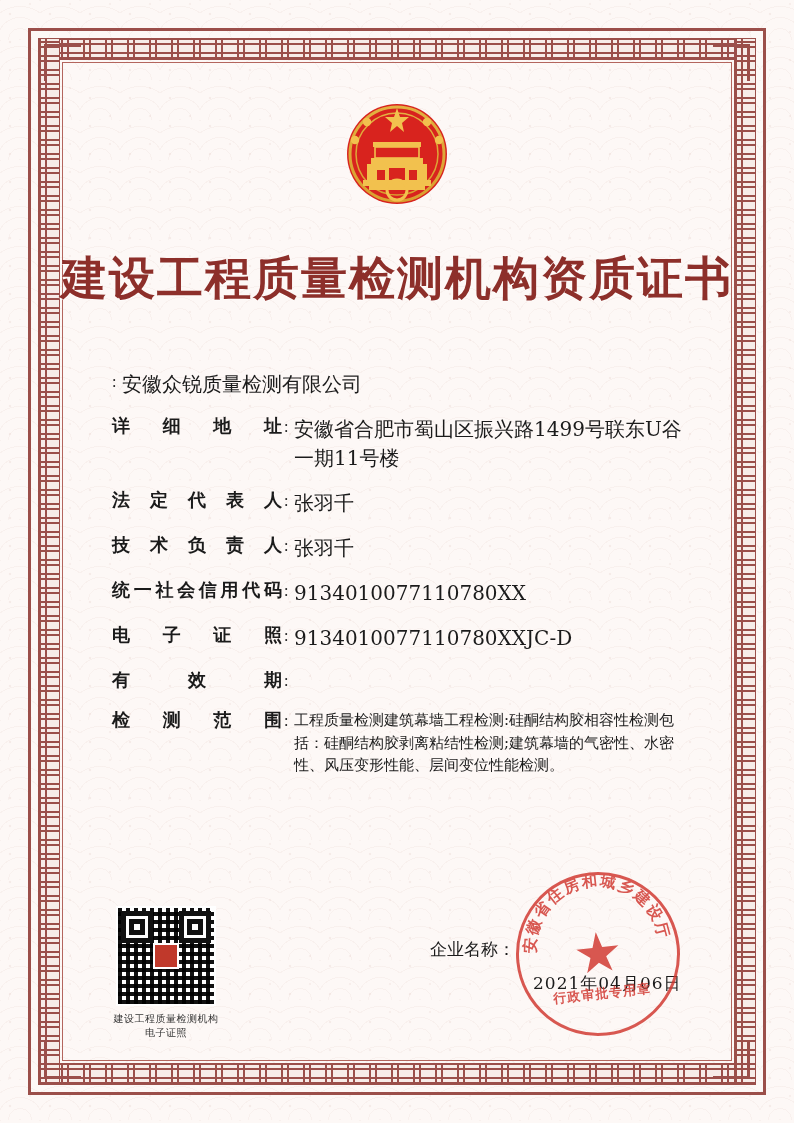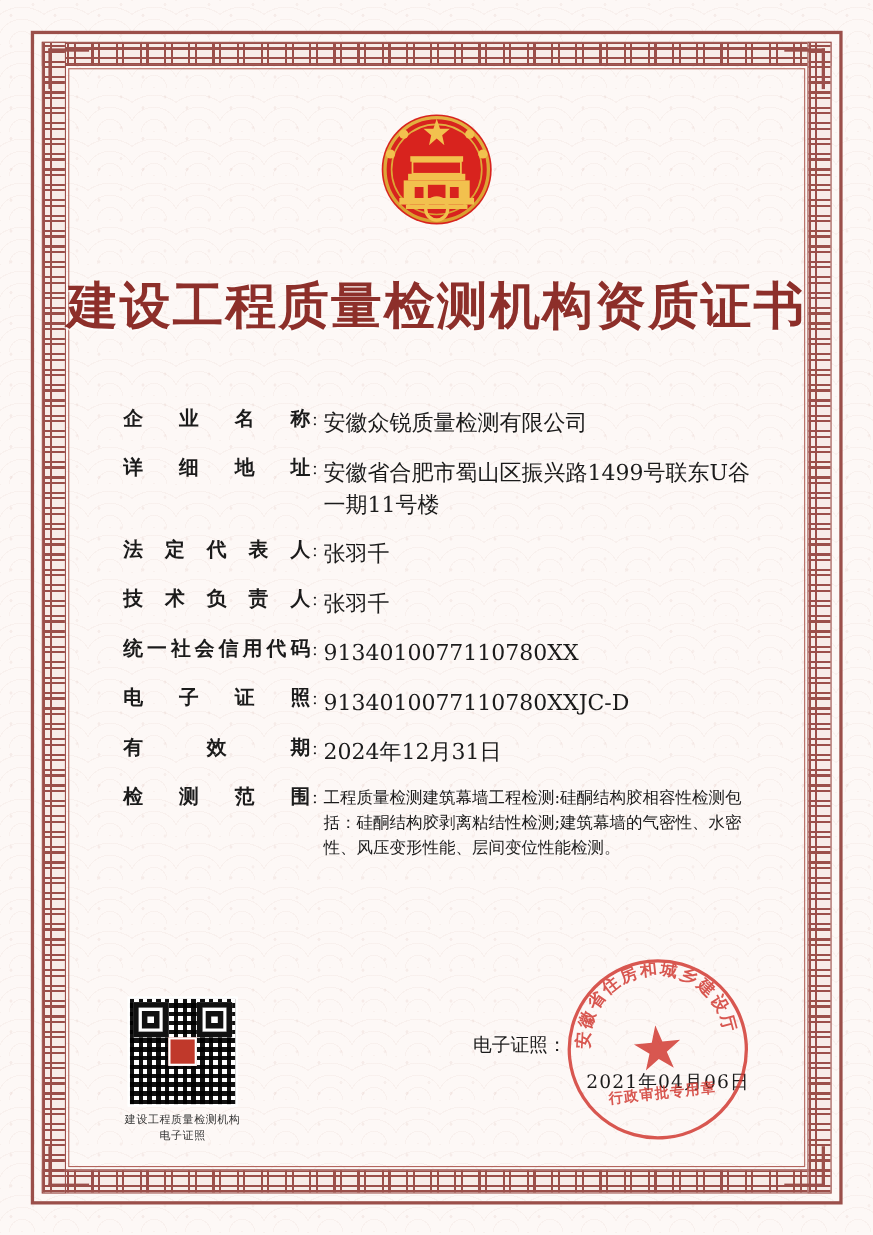--- a/index.html
+++ b/index.html
@@ -296,21 +296,20 @@
         <circle cx="66" cy="98" r="10" fill="none" stroke="#f2c14e" stroke-width="3"></circle>
       </svg>
     </div>
   </div>
 
   <div class="title">建设工程质量检测机构资质证书</div>
 
   <div class="fields">
 
     <div class="field-row">
-      <div class="field-label">企业名称</div>
       <div class="field-colon">:</div>
       <div class="field-value">安徽众锐质量检测有限公司</div>
     </div>
 
     <div class="field-row">
       <div class="field-label">详细地址</div>
       <div class="field-colon">:</div>
       <div class="field-value">安徽省合肥市蜀山区振兴路1499号联东U谷一期11号楼</div>
     </div>
 
@@ -334,42 +333,41 @@
 
     <div class="field-row">
       <div class="field-label">电子证照</div>
       <div class="field-colon">:</div>
       <div class="field-value">9134010077110780XXJC-D</div>
     </div>
 
     <div class="field-row">
       <div class="field-label">有效期</div>
       <div class="field-colon">:</div>
-      <div class="field-value">2024年12月31日</div>
     </div>
 
     <div class="field-row">
       <div class="field-label">检测范围</div>
       <div class="field-colon">:</div>
       <div class="field-value small">工程质量检测建筑幕墙工程检测:硅酮结构胶相容性检测包括：硅酮结构胶剥离粘结性检测;建筑幕墙的气密性、水密性、风压变形性能、层间变位性能检测。</div>
     </div>
 
   </div>
 
   <div class="qr-block">
     <div class="qr">
       <div class="qr-badge"></div>
     </div>
     <div class="qr-caption">
       <div>建设工程质量检测机构</div>
       <div>电子证照</div>
     </div>
   </div>
 
-  <div class="issuer">电子证照：</div>
+  <div class="issuer">企业名称：</div>
   <div class="issue-date">2021年04月06日</div>
 
   <div class="seal">
     <svg class="seal-arc" viewBox="0 0 158 158" aria-hidden="true">
       <defs>
         <path id="arcpath" d="M 20,92 A 62,62 0 1 1 138,92"></path>
       </defs>
       <text>
         <textPath href="#arcpath" startOffset="50%" text-anchor="middle">安徽省住房和城乡建设厅</textPath>
       </text>

